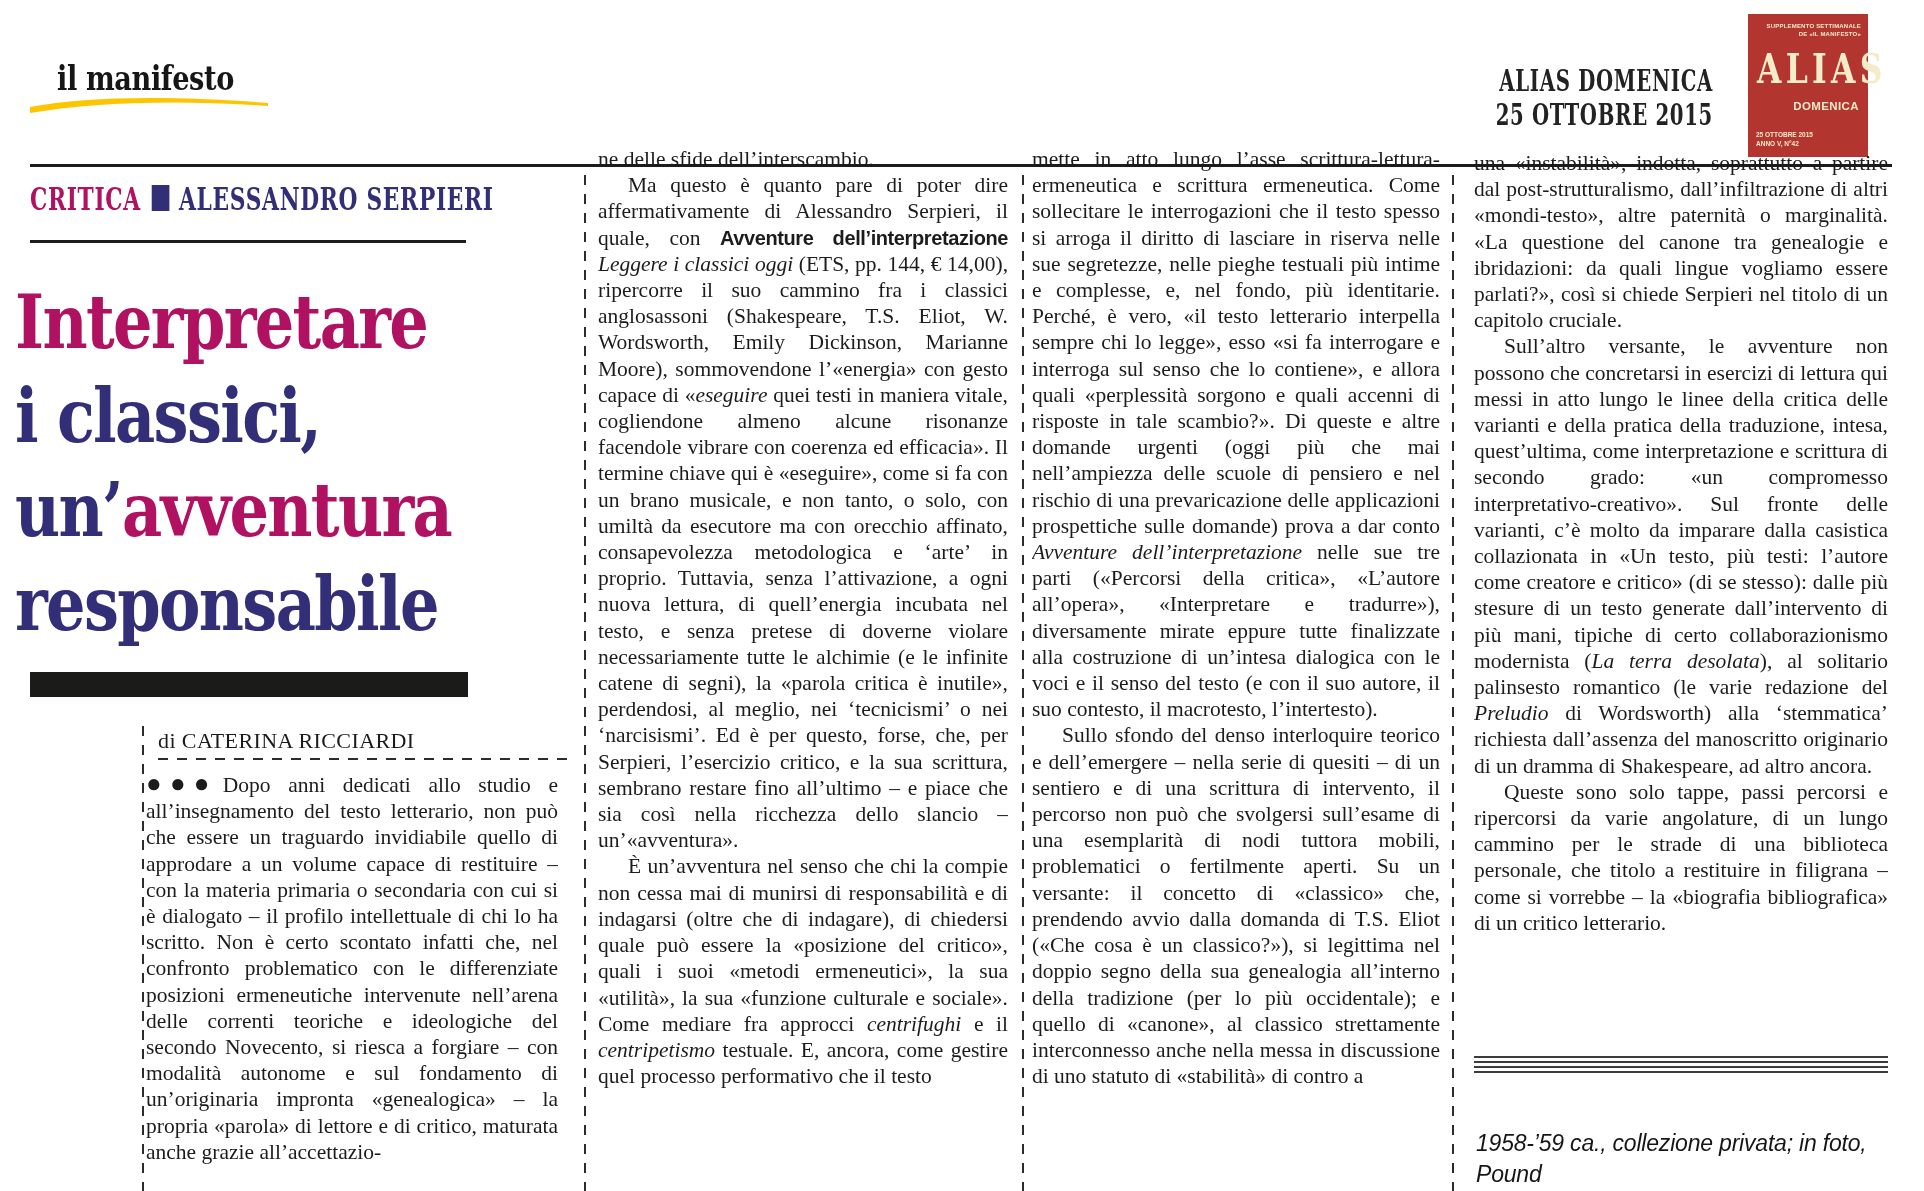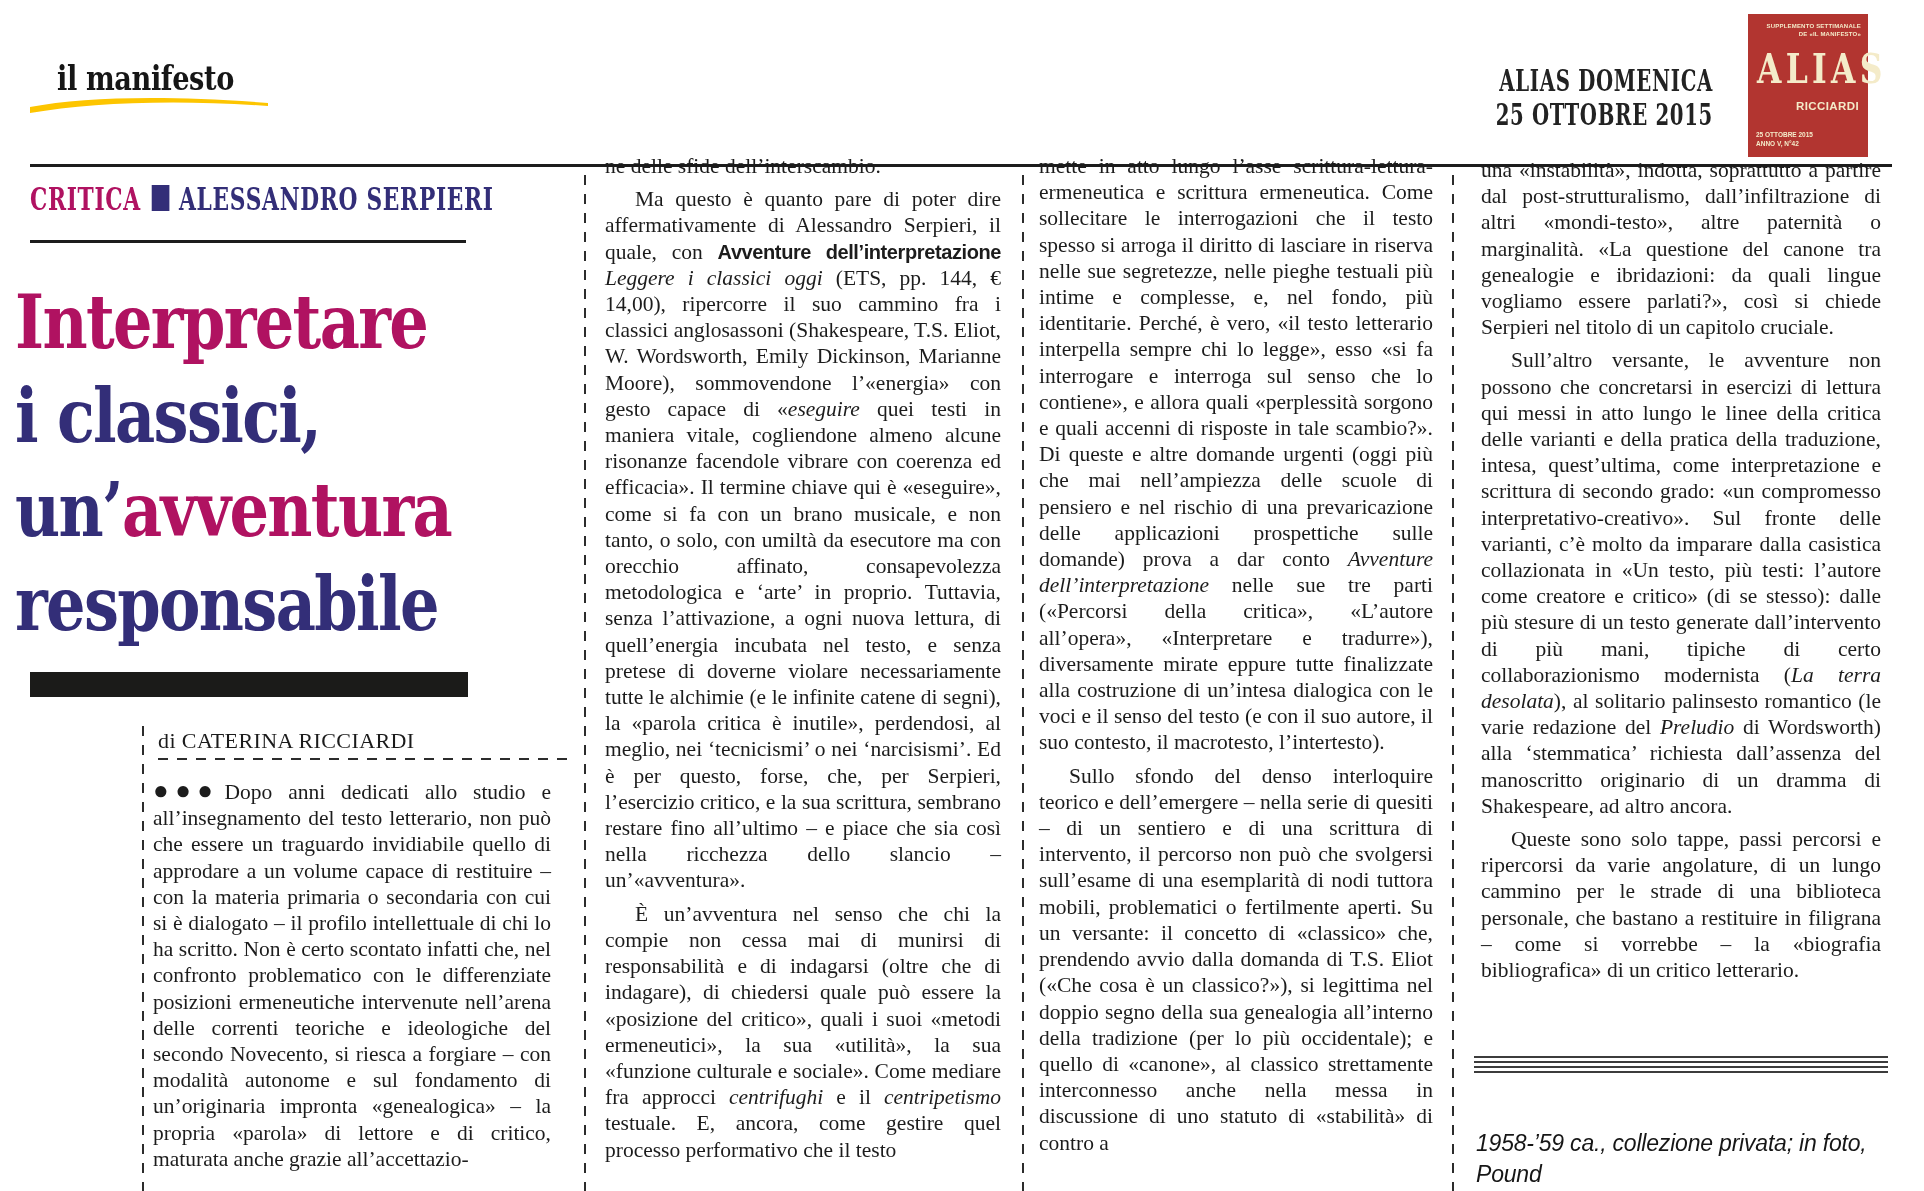--- a/index.html
+++ b/index.html
@@ -43,21 +43,21 @@
   .headline{position:absolute;left:15px;top:275px;margin:0;font-family:"DejaVu Serif",serif;font-weight:bold;}
   .hl{display:block;font-size:74px;line-height:94px;letter-spacing:-2px;transform:scaleX(0.84);
       transform-origin:0 50%;white-space:nowrap;}
   .hl-crimson{color:var(--crimson);}
   .hl-blue{color:var(--blue);}
   
   .byline{position:absolute;left:158px;top:728px;font-size:22px;color:#1b1b1b;letter-spacing:0.4px;}
   
   .col{position:absolute;text-align:justify;font-size:21.5px;line-height:26.2px;color:#1c1c1c;
        overflow:hidden;hyphens:auto;-webkit-hyphens:auto;}
-  .col p{margin:7px;}
+  .col p{margin:0;}
   .col p.ind{text-indent:30px;}
   .col1{left:146px;top:772px;width:412px;height:419px;}
   .col2{left:598px;top:146px;width:410px;height:1045px;}
   .col3{left:1032px;top:146px;width:408px;height:1045px;}
   .col4{left:1474px;top:150px;width:414px;height:905px;}
   .run-b{font-family:"Liberation Sans",sans-serif;font-weight:bold;font-size:20px;letter-spacing:-0.4px;}
   .run-i{font-style:italic;}
   .run-bullet{font-size:26px;letter-spacing:-4px;margin-right:5px;line-height:0;}
   
   .end-rule{position:absolute;left:1474px;top:1056px;width:414px;height:17px;
@@ -79,21 +79,21 @@
     <div>ALIAS DOMENICA</div>
     <div>25 OTTOBRE 2015</div>
   </div>
 
   <div class="alias-box">
     <div class="alias-sup">
       <div>SUPPLEMENTO SETTIMANALE</div>
       <div>DE «IL MANIFESTO»</div>
     </div>
     <div class="alias-title">ALIAS</div>
-    <div class="alias-dom">RICCIARDI</div>
+    <div class="alias-dom">DOMENICA</div>
     <div class="alias-foot">
       <div>25 OTTOBRE 2015</div>
       <div>ANNO V, N°42</div>
     </div>
   </div>
 
   <div class="rule-top"></div>
 
   <div class="kicker">
     <span class="k-section">CRITICA</span><span class="k-square"></span><span class="k-subject">ALESSANDRO SERPIERI</span>
@@ -128,21 +128,21 @@
   </div>
 
   <div class="col col3">
     <p><span>mette in atto lungo l’asse scrittura-lettura-ermeneutica e scrittura ermeneutica. Come sollecitare le interrogazioni che il testo spesso si arroga il diritto di lasciare in riserva nelle sue segretezze, nelle pieghe testuali più intime e complesse, e, nel fondo, più identitarie. Perché, è vero, «il testo letterario interpella sempre chi lo legge», esso «si fa interrogare e interroga sul senso che lo contiene», e allora quali «perplessità sorgono e quali accenni di risposte in tale scambio?». Di queste e altre domande urgenti (oggi più che mai nell’ampiezza delle scuole di pensiero e nel rischio di una prevaricazione delle applicazioni prospettiche sulle domande) prova a dar conto </span><span class="run-i">Avventure dell’interpretazione</span><span> nelle sue tre parti («Percorsi della critica», «L’autore all’opera», «Interpretare e tradurre»), diversamente mirate eppure tutte finalizzate alla costruzione di un’intesa dialogica con le voci e il senso del testo (e con il suo autore, il suo contesto, il macrotesto, l’intertesto).</span></p>
     <p class="ind"><span>Sullo sfondo del denso interloquire teorico e dell’emergere – nella serie di quesiti – di un sentiero e di una scrittura di intervento, il percorso non può che svolgersi sull’esame di una esemplarità di nodi tuttora mobili, problematici o fertilmente aperti. Su un versante: il concetto di «classico» che, prendendo avvio dalla domanda di T.S. Eliot («Che cosa è un classico?»), si legittima nel doppio segno della sua genealogia all’interno della tradizione (per lo più occidentale); e quello di «canone», al classico strettamente interconnesso anche nella messa in discussione di uno statuto di «stabilità» di contro a</span></p>
   </div>
 
   <div class="col col4">
     <p><span>una «instabilità», indotta, soprattutto a partire dal post-strutturalismo, dall’infiltrazione di altri «mondi-testo», altre paternità o marginalità. «La questione del canone tra genealogie e ibridazioni: da quali lingue vogliamo essere parlati?», così si chiede Serpieri nel titolo di un capitolo cruciale.</span></p>
     <p class="ind"><span>Sull’altro versante, le avventure non possono che concretarsi in esercizi di lettura qui messi in atto lungo le linee della critica delle varianti e della pratica della traduzione, intesa, quest’ultima, come interpretazione e scrittura di secondo grado: «un compromesso interpretativo-creativo». Sul fronte delle varianti, c’è molto da imparare dalla casistica collazionata in «Un testo, più testi: l’autore come creatore e critico» (di se stesso): dalle più stesure di un testo generate dall’intervento di più mani, tipiche di certo collaborazionismo modernista (</span><span class="run-i">La terra desolata</span><span>), al solitario palinsesto romantico (le varie redazione del </span><span class="run-i">Preludio</span><span> di Wordsworth) alla ‘stemmatica’ richiesta dall’assenza del manoscritto originario di un dramma di Shakespeare, ad altro ancora.</span></p>
-    <p class="ind"><span>Queste sono solo tappe, passi percorsi e ripercorsi da varie angolature, di un lungo cammino per le strade di una biblioteca personale, che bastano a restituire in filigrana – come si vorrebbe – la «biografia bibliografica» di un critico letterario.</span></p>
+    <p class="ind"><span>Queste sono solo tappe, passi percorsi e ripercorsi da varie angolature, di un lungo cammino per le strade di una biblioteca personale, che titolo a restituire in filigrana – come si vorrebbe – la «biografia bibliografica» di un critico letterario.</span></p>
   </div>
 
   <div class="end-rule"></div>
   <div class="caption">
     <div>1958-’59 ca., collezione privata; in foto, Pound</div>
   </div>
 
 </div>
 
 </body></html>

